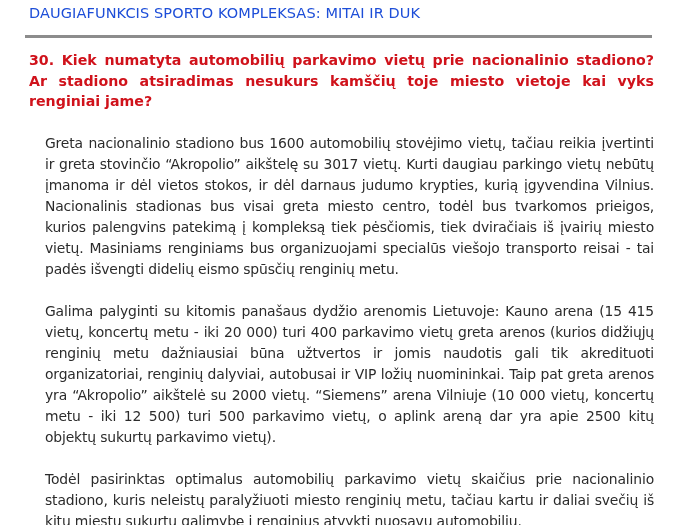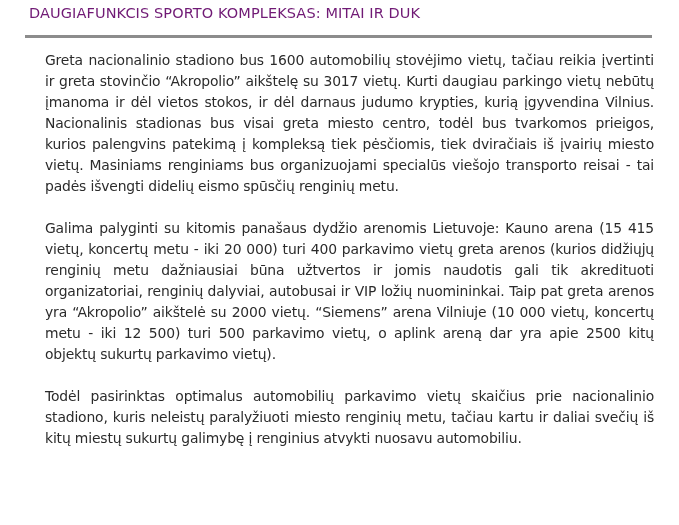--- a/index.html
+++ b/index.html
@@ -12,21 +12,21 @@
       height: 525px;
       overflow: hidden;
       position: relative;
       font-family: "DejaVu Sans", sans-serif;
     }
     .header {
       position: absolute;
       left: 29px;
       top: 5px;
       font-size: 14.5px;
-      color: #701a75;
+      color: #1d4ed8;
       letter-spacing: 0.1px;
       white-space: nowrap;
       font-weight: normal;
     }
     .header-rule {
       position: absolute;
       left: 25px;
       top: 35px;
       width: 627px;
       height: 3px;
@@ -55,16 +55,17 @@
       letter-spacing: -0.15px;
     }
   </style>
 </head>
 <body>
 
 <div class="header">DAUGIAFUNKCIS SPORTO KOMPLEKSAS: MITAI IR DUK</div>
 <div class="header-rule"></div>
 
 <div class="content">
+  <p class="question">30. Kiek numatyta automobilių parkavimo vietų prie nacionalinio stadiono? Ar stadiono atsiradimas nesukurs kamščių toje miesto vietoje kai vyks renginiai jame?</p>
   <p class="para">Greta nacionalinio stadiono bus 1600 automobilių stovėjimo vietų, tačiau reikia įvertinti ir greta stovinčio “Akropolio” aikštelę su 3017 vietų. Kurti daugiau parkingo vietų nebūtų įmanoma ir dėl vietos stokos, ir dėl darnaus judumo krypties, kurią įgyvendina Vilnius. Nacionalinis stadionas bus visai greta miesto centro, todėl bus tvarkomos prieigos, kurios palengvins patekimą į kompleksą tiek pėsčiomis, tiek dviračiais iš įvairių miesto vietų. Masiniams renginiams bus organizuojami specialūs viešojo transporto reisai - tai padės išvengti didelių eismo spūsčių renginių metu.</p>
   <p class="para">Galima palyginti su kitomis panašaus dydžio arenomis Lietuvoje: Kauno arena (15 415 vietų, koncertų metu - iki 20 000)  turi 400 parkavimo vietų greta arenos (kurios didžiųjų renginių metu dažniausiai būna užtvertos ir jomis naudotis gali tik akredituoti organizatoriai, renginių dalyviai, autobusai ir VIP ložių nuomininkai. Taip pat greta arenos yra “Akropolio” aikštelė su 2000 vietų. “Siemens” arena Vilniuje (10 000 vietų, koncertų metu - iki 12 500) turi 500 parkavimo vietų, o aplink areną dar yra apie 2500 kitų objektų sukurtų parkavimo vietų).</p>
   <p class="para">Todėl pasirinktas optimalus automobilių parkavimo vietų skaičius prie nacionalinio stadiono, kuris neleistų paralyžiuoti miesto renginių metu, tačiau kartu ir daliai svečių iš kitų miestų sukurtų galimybę į renginius atvykti nuosavu automobiliu.</p>
 </div>
 
 </body></html>

